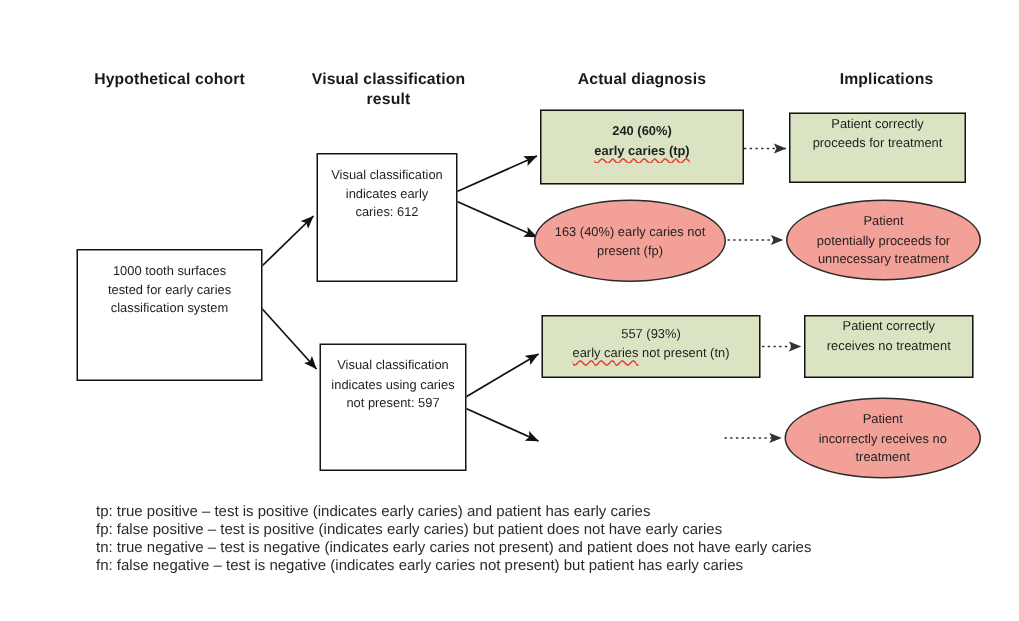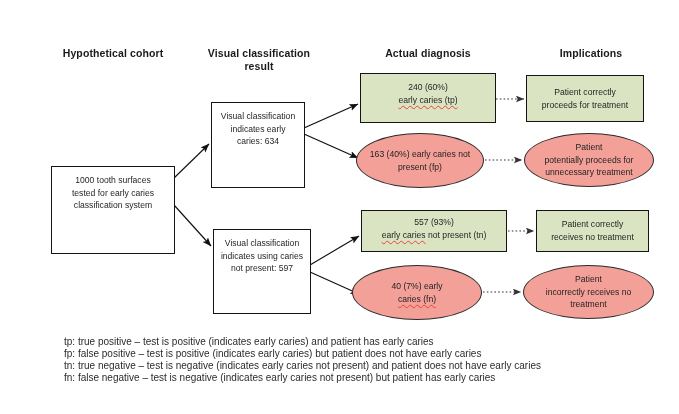--- a/index.html
+++ b/index.html
@@ -11,21 +11,21 @@
             text-align:center;line-height:13px;letter-spacing:0.1px;}
 
   .node{position:absolute;box-sizing:border-box;display:flex;align-items:flex-start;
         justify-content:center;text-align:center;font-size:8.6px;line-height:12.6px;color:#1f1f1f;}
   .node .txt{width:100%;padding:0 4px;}
 
   .box-plain{border:1.15px solid #141414;background:#ffffff;}
   .box-plain .txt{padding-top:7px;}
 
   .box-green{border:1.15px solid #141414;background:#dbe4c2;}
-  .node.center{align-items:center;}
+  .node.center{align-items:flex-start;}
 
   .ellipse-red{background:#f3a098;border:1.15px solid #2b2b2b;border-radius:50%;
                align-items:center;}
 
   .squig{text-decoration:underline wavy #e8443a;text-decoration-skip-ink:none;
          text-underline-offset:1.5px;}
 
   .legend{position:absolute;font-size:10px;line-height:11.6px;color:#2b2b2b;white-space:nowrap;}
 
   svg.links{position:absolute;left:0;top:0;width:679px;height:414px;overflow:visible;}
@@ -78,33 +78,33 @@
       <div>1000 tooth surfaces</div>
       <div>tested for early caries</div>
       <div>classification system</div>
     </div>
   </div>
 
   <div class="node box-plain" style="left:205px;top:102px;width:94px;height:86px;">
     <div class="txt">
       <div>Visual classification</div>
       <div>indicates early</div>
-      <div>caries:  634</div>
+      <div>caries:  612</div>
     </div>
   </div>
 
   <div class="node box-plain" style="left:207px;top:229px;width:98px;height:85px;">
     <div class="txt">
       <div>Visual classification</div>
       <div>indicates using caries</div>
       <div>not present: 597</div>
     </div>
   </div>
 
-  <div class="node box-green" style="left:354px;top:73px;width:136px;height:50px;">
+  <div class="node box-green" style="left:354px;top:73px;width:136px;height:50px;font-weight:bold;">
     <div class="txt" style="padding-top:7px;">
       <div>240 (60%)</div>
       <div class="squig">early caries (tp)</div>
     </div>
   </div>
 
   <div class="node ellipse-red" style="left:350px;top:133px;width:128px;height:55px;">
     <div class="txt">
       <div>
         <span>163 (40%) early caries not</span>
@@ -113,26 +113,20 @@
     </div>
   </div>
 
   <div class="node box-green" style="left:355px;top:210px;width:146px;height:42px;">
     <div class="txt" style="padding-top:5px;text-align:center;">
       <div>557 (93%)</div>
       <div><span class="squig">early caries</span><span> not present (tn)</span></div>
     </div>
   </div>
 
-  <div class="node ellipse-red" style="left:346px;top:265px;width:130px;height:55px;">
-    <div class="txt">
-      <div>40 (7%) early</div>
-      <div class="squig">caries  (fn)</div>
-    </div>
-  </div>
 
   <div class="node box-green center" style="left:520px;top:75px;width:118px;height:47px;">
     <div class="txt">
       <div>Patient correctly</div>
       <div>proceeds for treatment</div>
     </div>
   </div>
 
   <div class="node ellipse-red" style="left:518px;top:133px;width:130px;height:54px;">
     <div class="txt">

